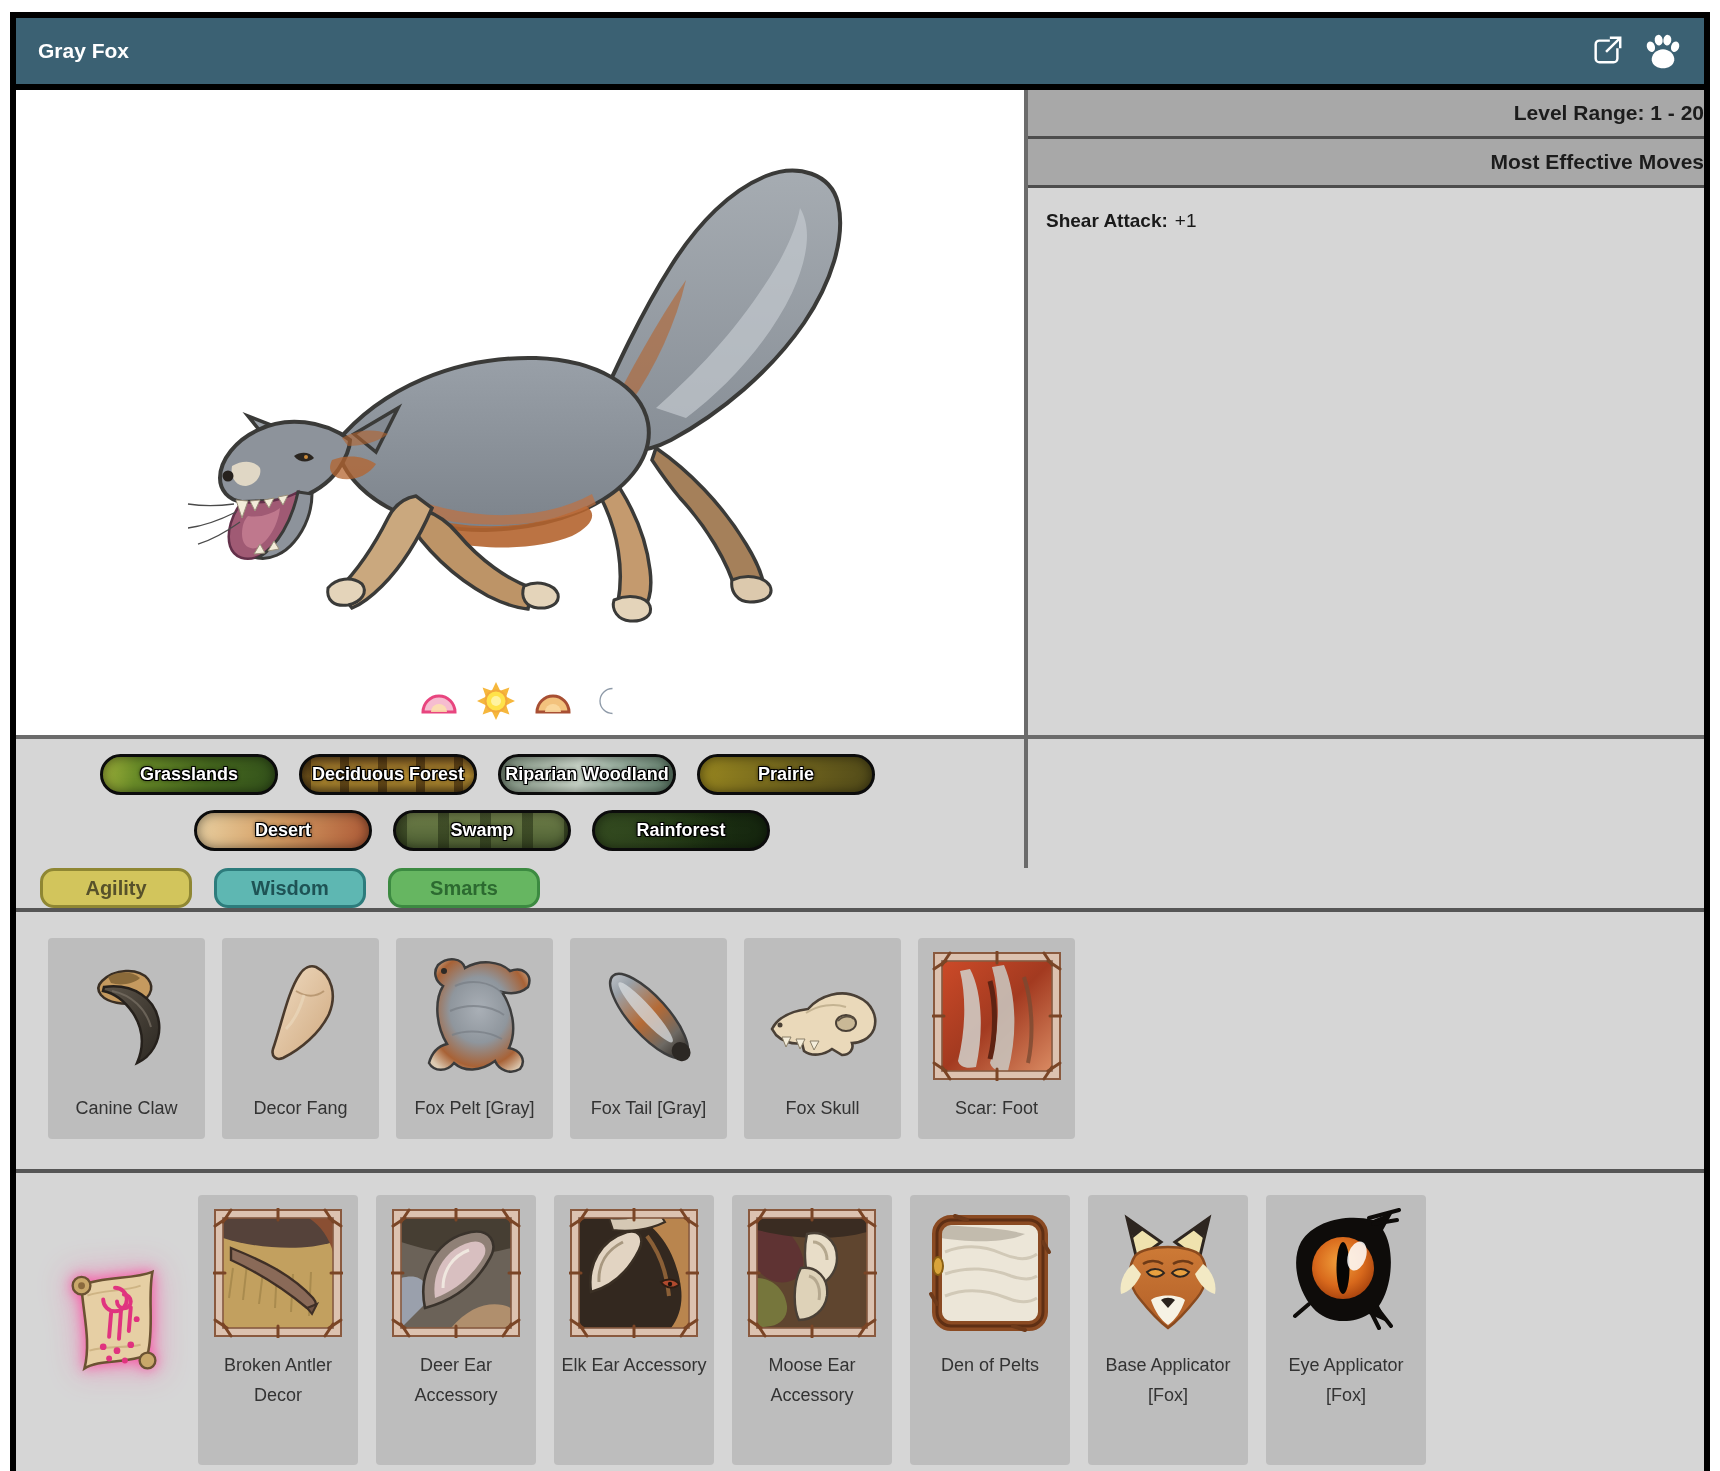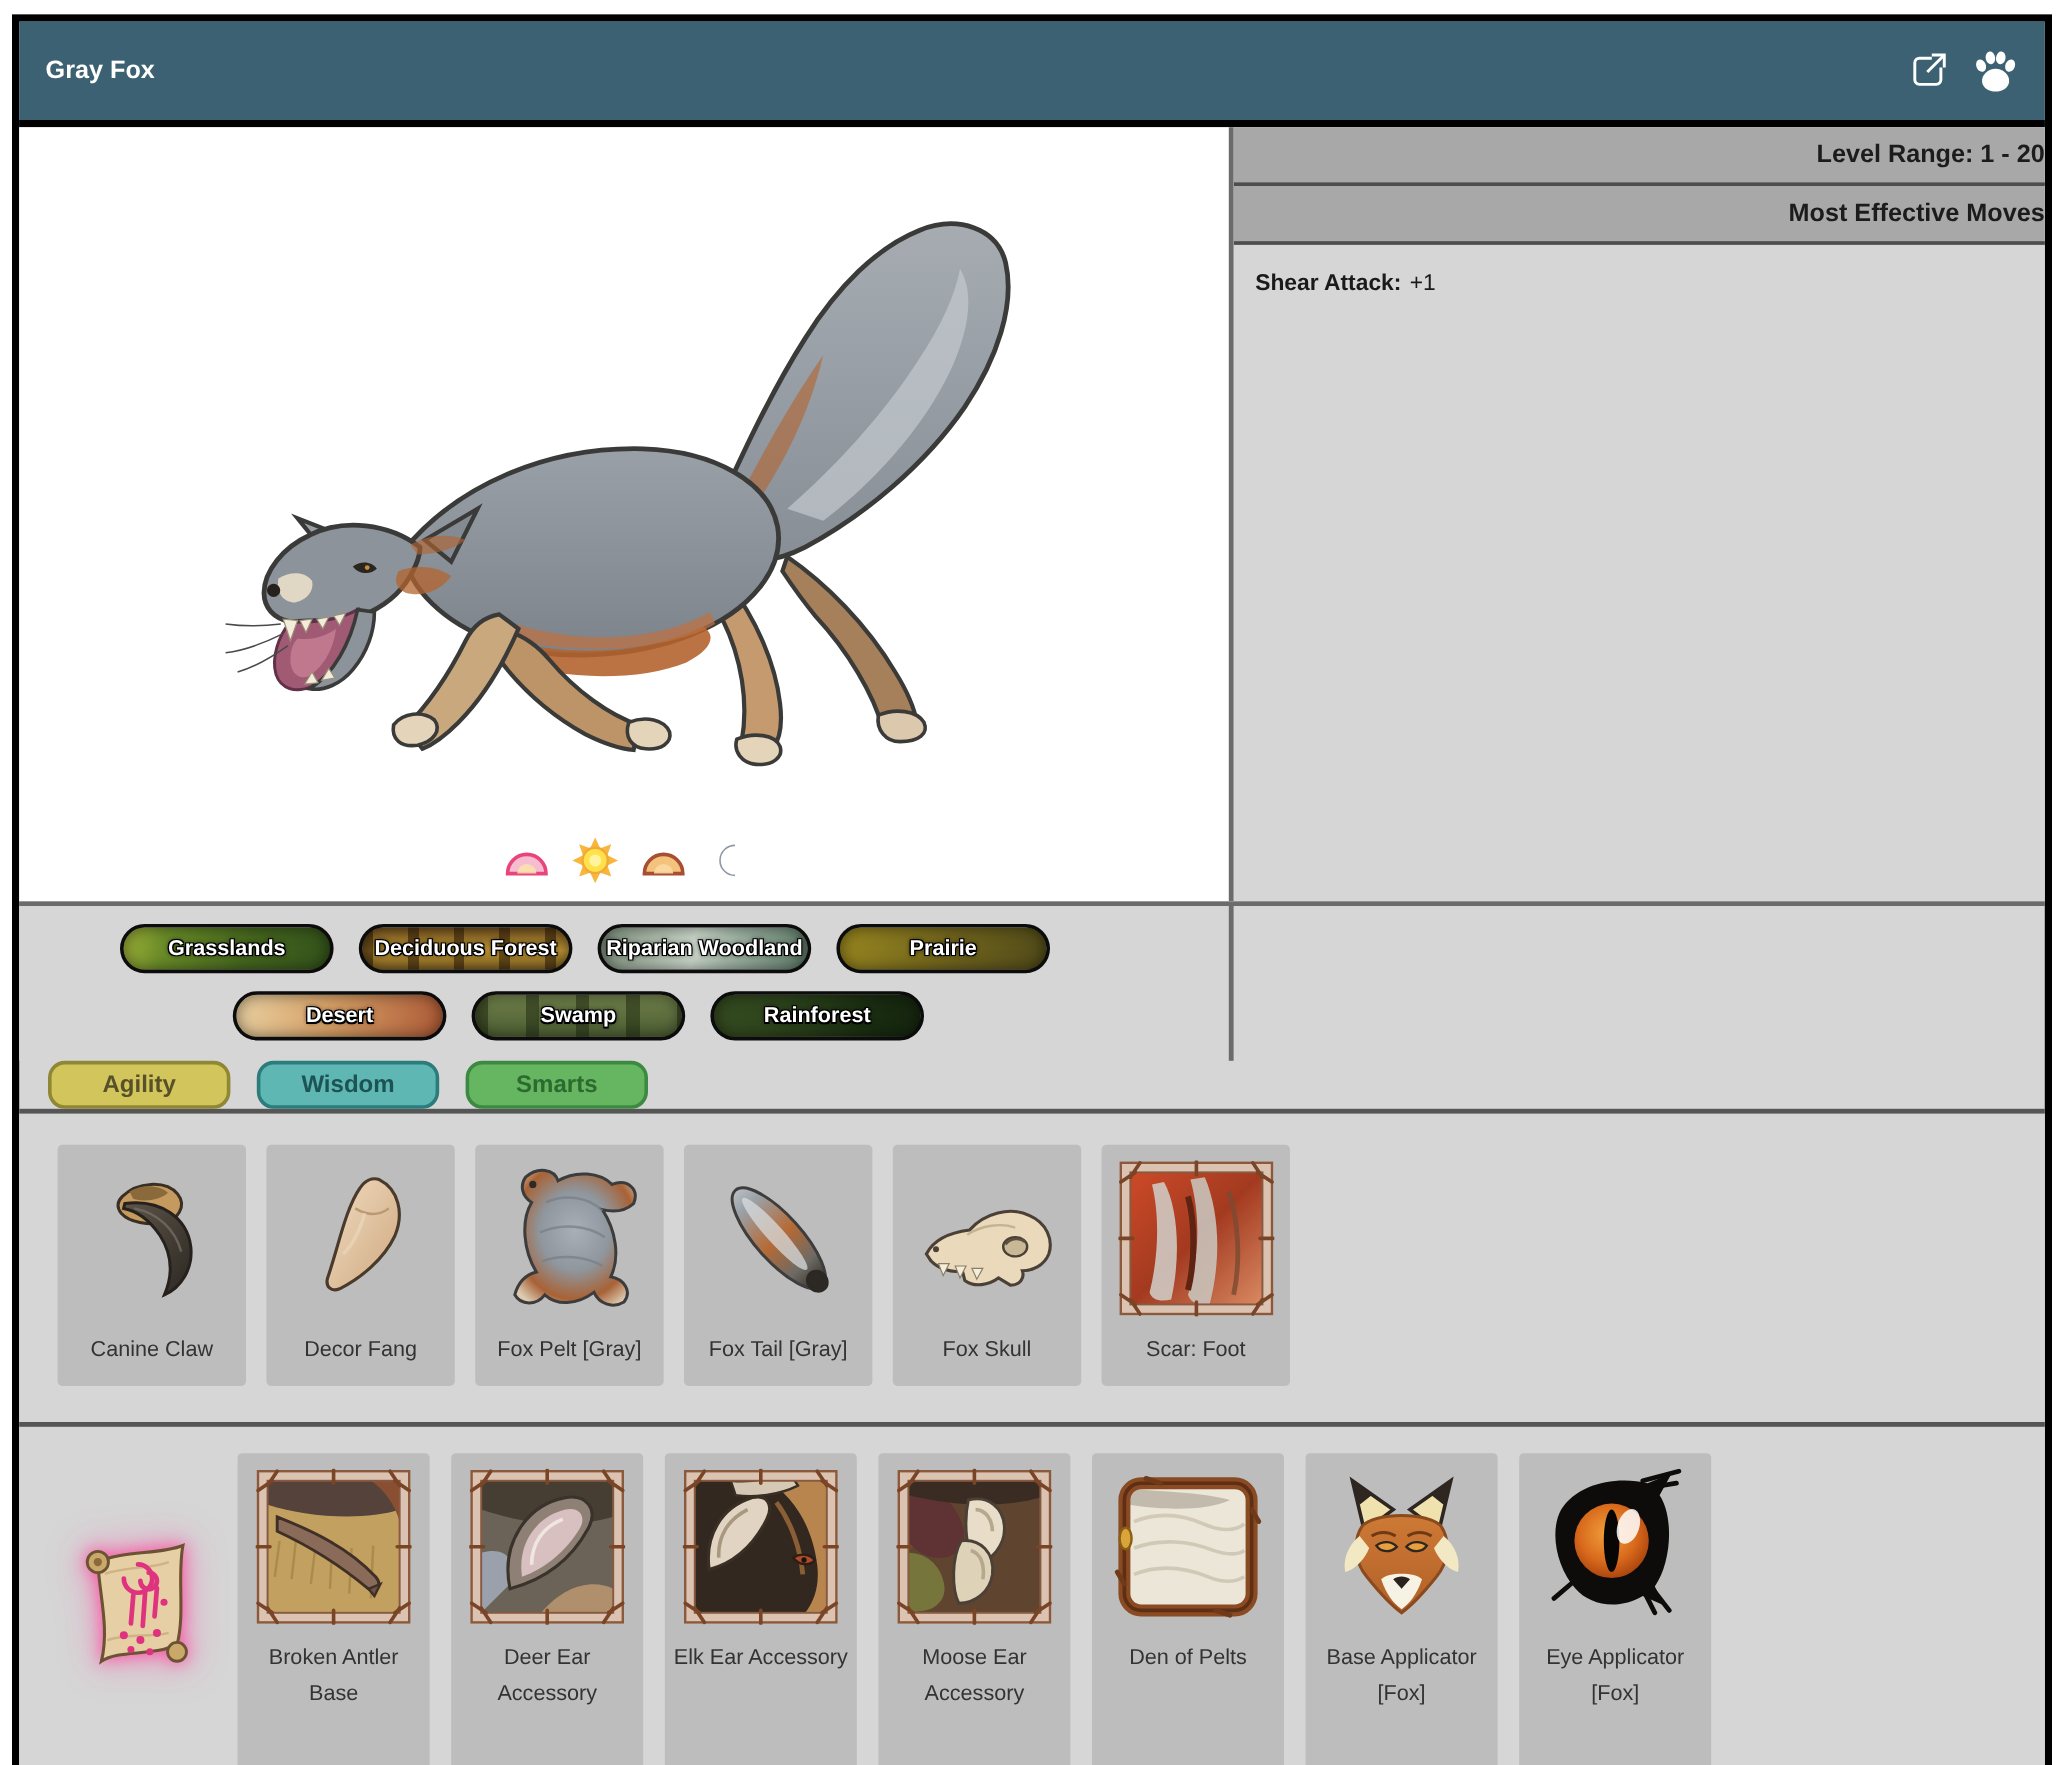--- a/index.html
+++ b/index.html
@@ -1,18 +1,18 @@
 <!DOCTYPE html>
 <html><head>
 <meta charset="utf-8">
 <style>
   html,body{margin:0;padding:0;background:#fff;font-family:"Liberation Sans",sans-serif;}
   .window{width:1688px;margin:12px auto 8px;border:6px solid #000;background:#d6d6d6;}
   
-  .titlebar{height:88px;background:#3b6173;border-bottom:6px solid #000;display:flex;align-items:center;padding:0 22px;box-sizing:border-box;}
+  .titlebar{height:72px;background:#3b6173;border-bottom:6px solid #000;display:flex;align-items:center;padding:0 22px;box-sizing:border-box;}
   .titlebar .title{color:#fff;font-weight:bold;font-size:21px;}
   .titlebar .spacer{flex:1;}
   .tb-icon{width:38px;height:38px;margin-left:18px;cursor:pointer;display:flex;align-items:center;justify-content:center;}
   
   .main-row{display:flex;height:645px;}
   .fox-panel{width:1012px;background:#fff;border-right:4px solid #6b6b6b;position:relative;box-sizing:border-box;flex:0 0 auto;}
   .fox-art{position:absolute;left:120px;top:18px;width:780px;height:560px;}
   .time-row{position:absolute;bottom:14px;left:0;right:0;display:flex;justify-content:center;align-items:center;gap:18px;}
   .time-ic{display:flex;align-items:flex-end;}
   .info-panel{flex:1;display:flex;flex-direction:column;background:#d6d6d6;}
@@ -406,21 +406,21 @@
                 <path d="M64 60 L62 100"></path>
                 <path d="M80 66 L78 104"></path>
                 <path d="M98 64 L96 108"></path>
             </g>
             <path d="M18 40 C48 52 78 66 100 90 C106 97 101 104 94 100 C70 80 44 64 18 52 Z" fill="#8a6a58" stroke="#3f2f26" stroke-width="2.4"></path>
             <path d="M94 100 L104 96 L99 106 Z" fill="#6e5244" stroke="#3f2f26" stroke-width="2"></path>
           </g>
           <use href="#boneframe"></use>
         </svg>
       </div>
-      <div class="card-label">Broken Antler Base</div>
+      <div class="card-label">Broken Antler Decor</div>
     </div>
 
     <div class="card tall">
       <div class="card-img">
         <svg viewBox="0 0 130 130">
           <defs>
               <clipPath id="deerClip">
                 <rect x="10" y="10" width="110" height="110"></rect>
               </clipPath>
             </defs>

